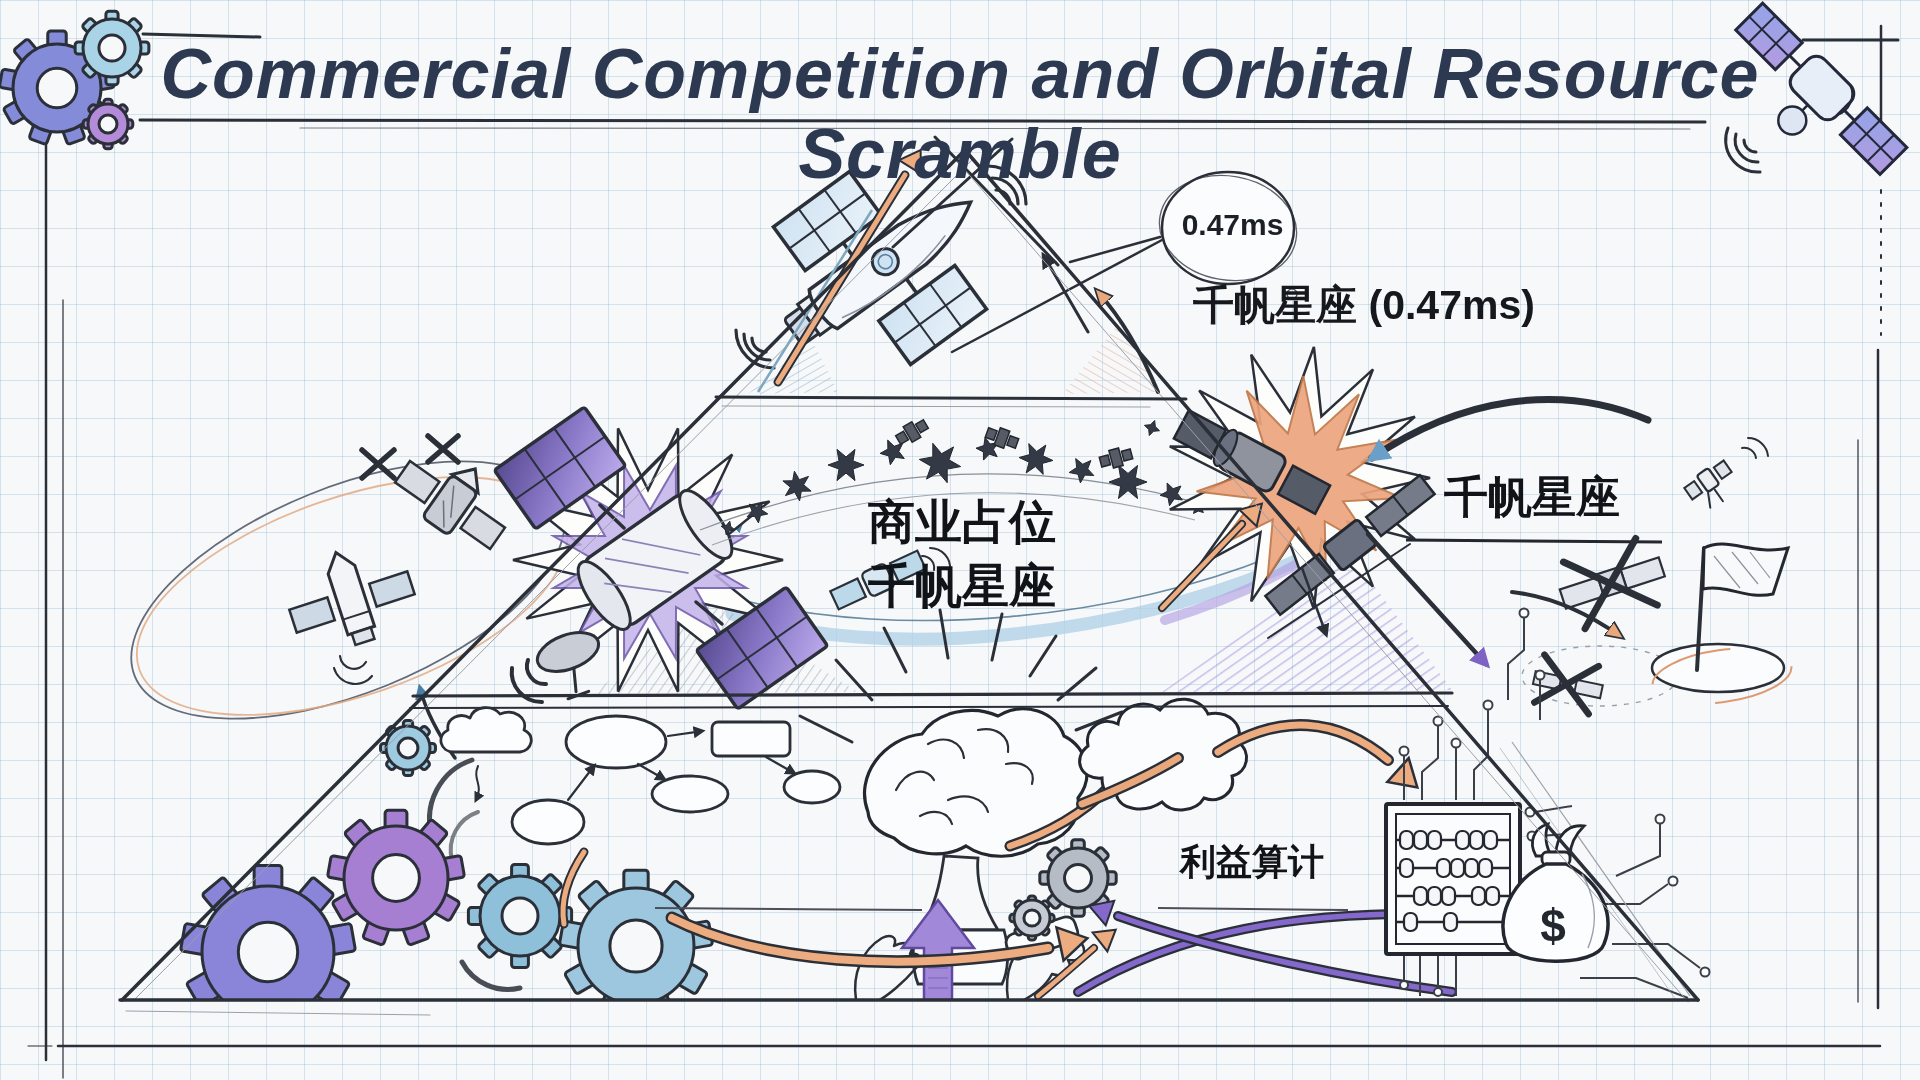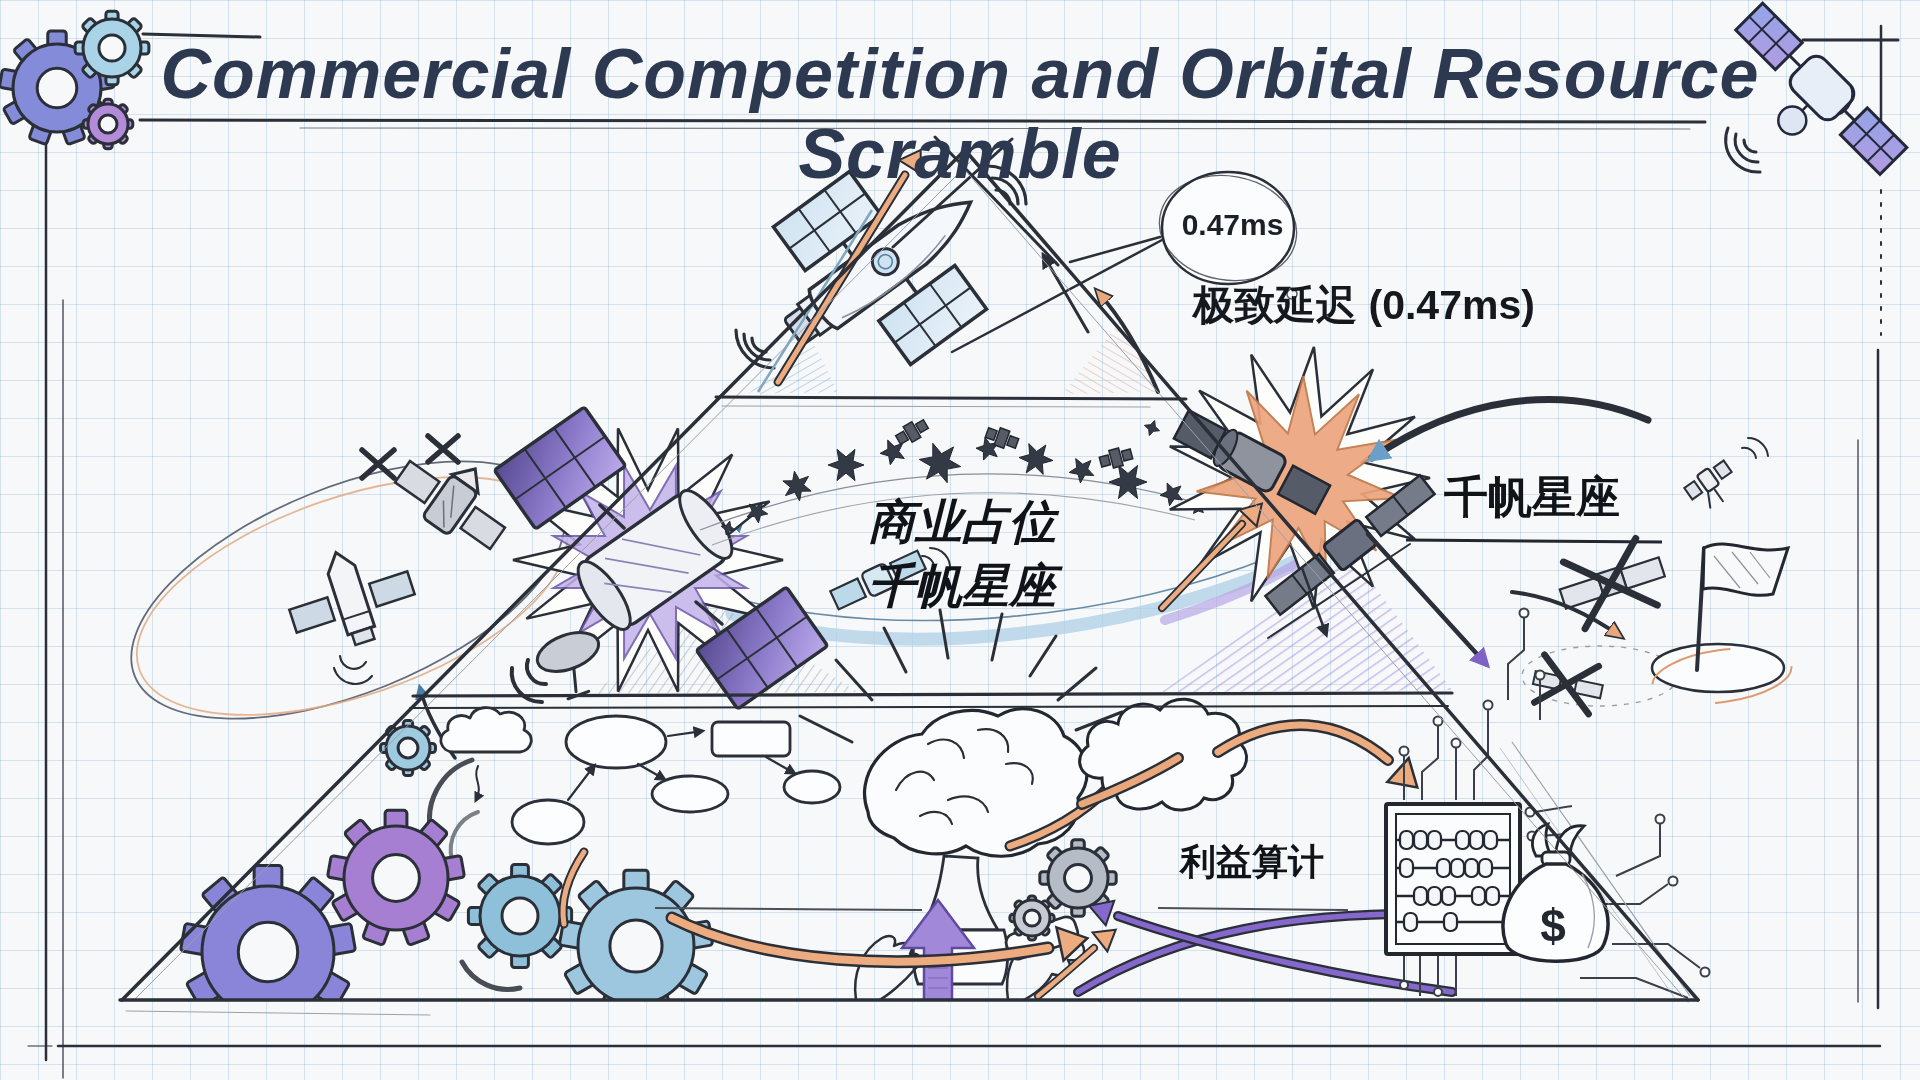--- a/index.html
+++ b/index.html
@@ -10,21 +10,21 @@
     background-size:38px 38px;
     font-family:"Liberation Sans",sans-serif;}
   #scene{position:absolute;left:0;top:0;}
   .title{position:absolute;left:0;right:0;top:34px;text-align:center;
     font-style:italic;font-weight:700;font-size:70px;color:#2c3950;letter-spacing:1px;}
   .badge-txt{position:absolute;left:1162px;top:208px;width:125px;text-align:center;
     font-size:30px;font-weight:600;color:#1b1f26;margin-left:8px;}
   .caption{position:absolute;left:1164px;top:278px;width:400px;text-align:center;
     font-size:41px;font-weight:700;color:#15181d;}
   .claim{position:absolute;left:852px;top:490px;width:220px;text-align:center;
-    font-size:47px;font-weight:800;color:#101318;line-height:64px;font-style:italic;}
+    font-size:47px;font-weight:800;color:#101318;line-height:64px;}
   .callout{position:absolute;left:1401px;top:468px;width:262px;text-align:center;
     font-size:44px;font-weight:800;color:#101318;}
   .tech{position:absolute;left:645px;top:836px;width:290px;text-align:center;
     font-size:46px;font-weight:800;color:#101318;}
   .profit{position:absolute;left:1152px;top:838px;width:200px;text-align:center;
     font-size:36px;font-weight:800;color:#101318;}
   .star{fill:#343946;stroke:#23272f;stroke-width:1;}
   .inkline{stroke:#2a2f38;fill:none;stroke-linecap:round;stroke-linejoin:round;}
 </style>
 </head>
@@ -649,20 +649,20 @@
     <g class="inkline" stroke-width="3" stroke="#2d3450">
       <path d="M1744,140 A12,12 0 0 0 1756,152"></path>
           <path d="M1736,134 A22,22 0 0 0 1758,162"></path>
           <path d="M1728,128 A32,32 0 0 0 1760,172"></path>
     </g>
   </g>
 </svg>
 
 <div class="title">Commercial Competition and Orbital Resource Scramble</div>
 <div class="badge-txt">0.47ms</div>
-<div class="caption">极致延迟 (0.47ms)</div>
+<div class="caption">千帆星座 (0.47ms)</div>
 <div class="claim">
   <div>商业占位</div>
   <div>千帆星座</div>
 </div>
 <div class="callout">千帆星座</div>
 <div class="profit">利益算计</div>
 </div>
 
 </body></html>

